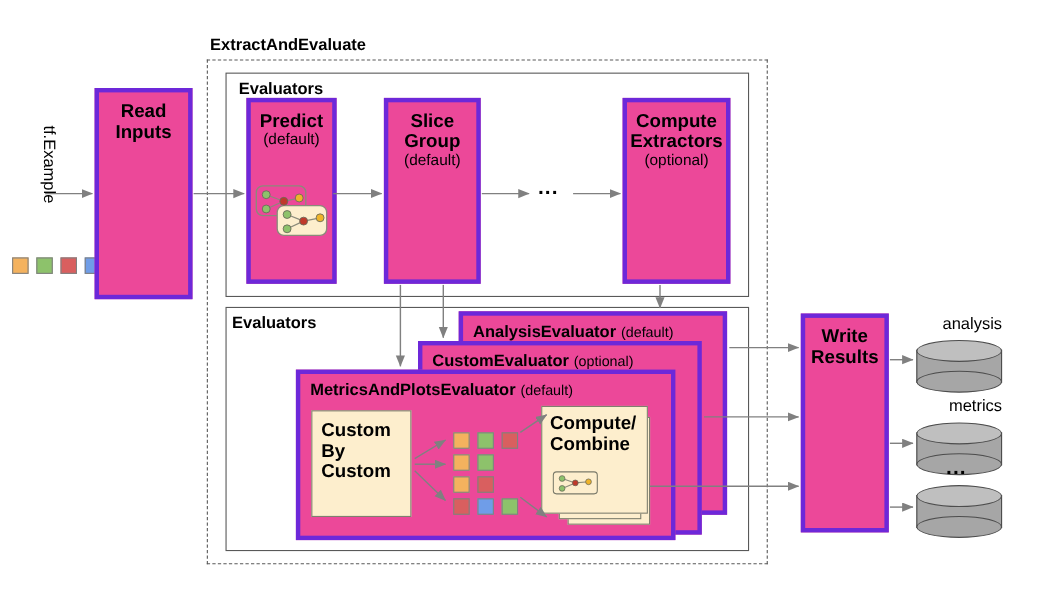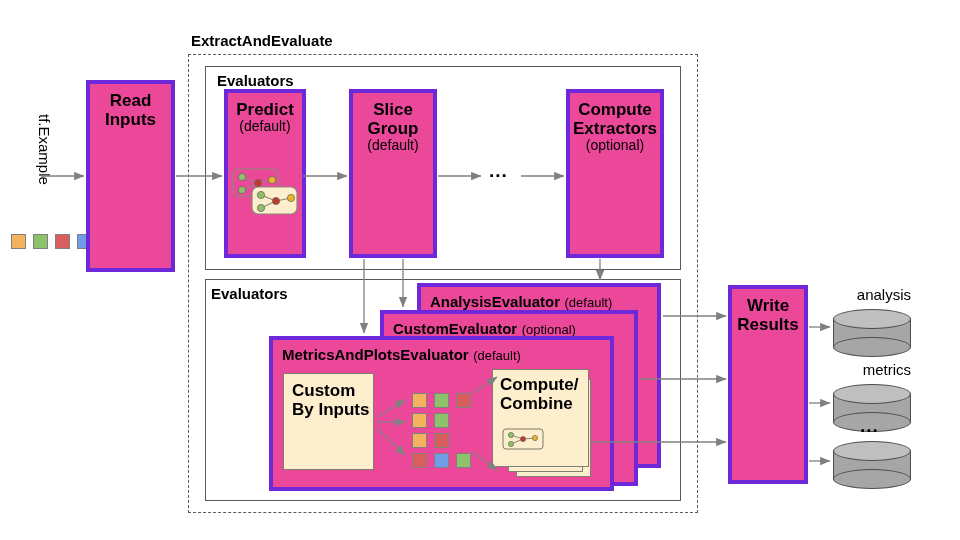--- a/index.html
+++ b/index.html
@@ -131,21 +131,21 @@
   </div>
 
   <div class="abs node node-title-left" style="left:269px;top:336px;width:345px;height:155px;">
     <span class="ttl" style="font-size:15px;">MetricsAndPlotsEvaluator</span>
     <span class="sub" style="font-size:13px;">(default)</span>
   </div>
 
   <div class="abs plain" style="left:283px;top:373px;width:91px;height:97px;background:#fdeecd;border:1px solid #7f7f6f;">
     <div class="ttl" style="font-size:17px;padding:7px 0 0 8px;">
       <div>Custom</div>
-      <div>By Inputs</div>
+      <div>By Custom</div>
     </div>
   </div>
 
   <div>
     <span class="chip" style="left:412px;top:393px;background:#f4b25e;"></span>
     <span class="chip" style="left:434px;top:393px;background:#8dc26b;"></span>
     <span class="chip" style="left:456px;top:393px;background:#d95f5f;"></span>
 
     <span class="chip" style="left:412px;top:413px;background:#f4b25e;"></span>
     <span class="chip" style="left:434px;top:413px;background:#8dc26b;"></span>

